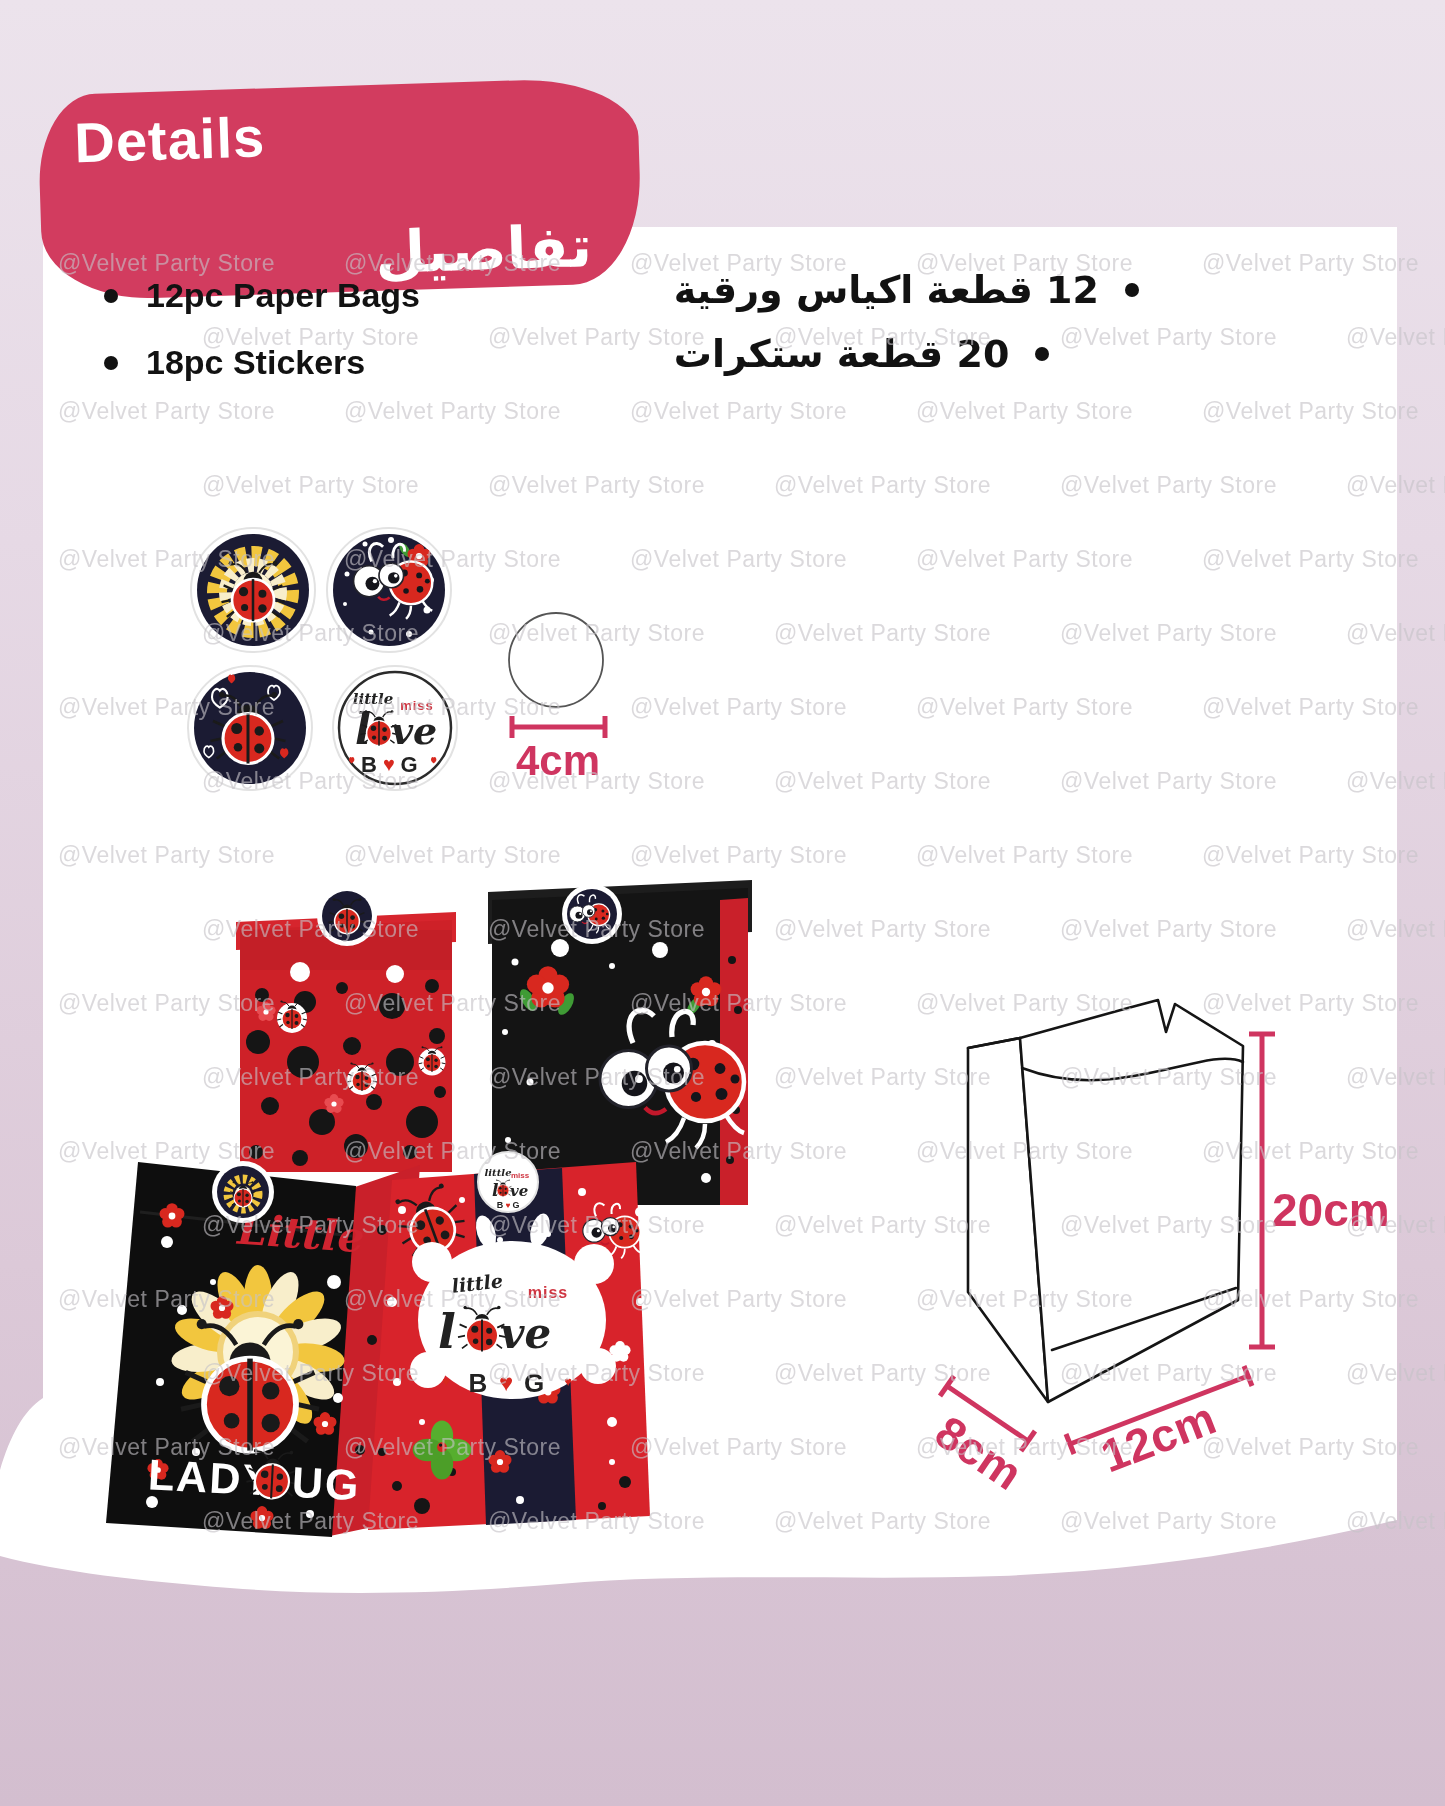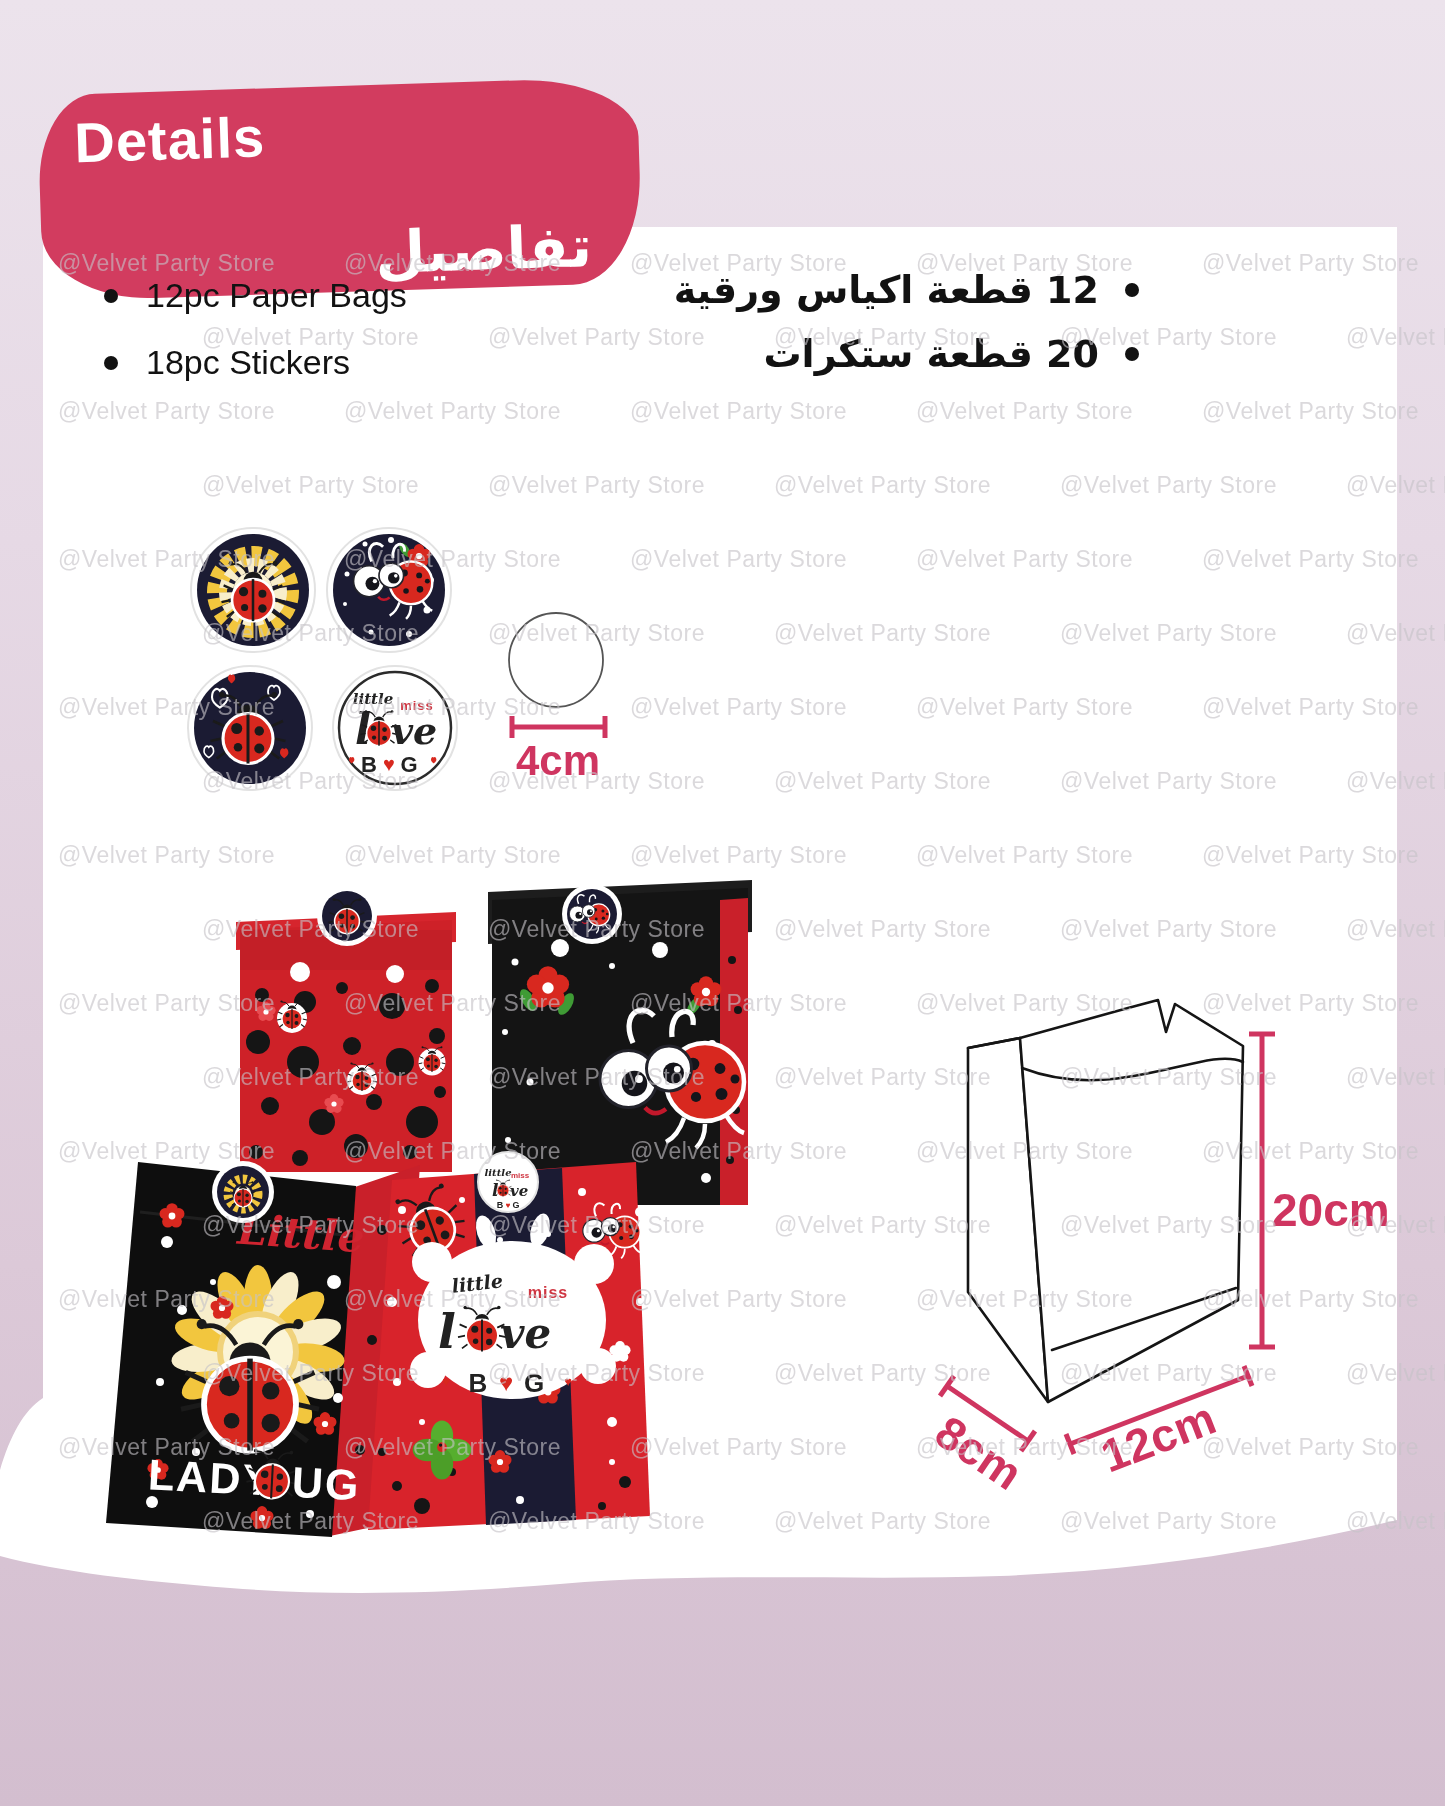--- a/index.html
+++ b/index.html
@@ -11,23 +11,23 @@
   
   .badge{position:absolute;left:40px;top:86px;width:600px;height:206px;background:#d23c5f;
          border-radius:58px 120px 70px 110px / 90px 60px 110px 70px;transform:rotate(-1.8deg);z-index:3;}
   .badge .en{position:absolute;left:36px;top:16px;color:#fff;font-size:56px;font-weight:bold;letter-spacing:1px;}
   .badge .ar{position:absolute;right:50px;bottom:4px;color:#fff;font-size:58px;font-weight:bold;
              font-family:"DejaVu Sans",sans-serif;direction:rtl;}
   
   .feat-en{position:absolute;left:104px;top:276px;z-index:3;}
   .feat-en .row{display:flex;align-items:center;margin-bottom:28px;}
   .feat-en .dot{width:14px;height:14px;border-radius:50%;background:#121212;margin-right:28px;flex:none;}
-  .feat-en .lbl{font-size:34px;font-weight:normal;color:#121212;}
+  .feat-en .lbl{font-size:34px;font-weight:bold;color:#121212;}
   .feat-ar{position:absolute;right:306px;top:268px;z-index:3;direction:rtl;}
-  .feat-ar .row{display:flex;align-items:center;margin-bottom:20px;}
+  .feat-ar .row{display:flex;align-items:center;margin-bottom:20px;justify-content:flex-end;}
   .feat-ar .dot{width:14px;height:14px;border-radius:50%;background:#121212;margin-left:26px;flex:none;}
   .feat-ar .lbl{font-size:38px;font-weight:bold;color:#121212;font-family:"DejaVu Sans",sans-serif;}
   .abs{position:absolute;z-index:2;}
   
   #watermarks{position:absolute;inset:0;z-index:6;pointer-events:none;}
   .wm{position:absolute;font-size:23px;color:#c6c3c8;opacity:.62;white-space:nowrap;letter-spacing:.5px;}
   svg text{font-family:"Liberation Sans",sans-serif;}
   .script{font-family:"DejaVu Serif",serif;font-style:italic;font-weight:bold;}
 </style>
 </head>

